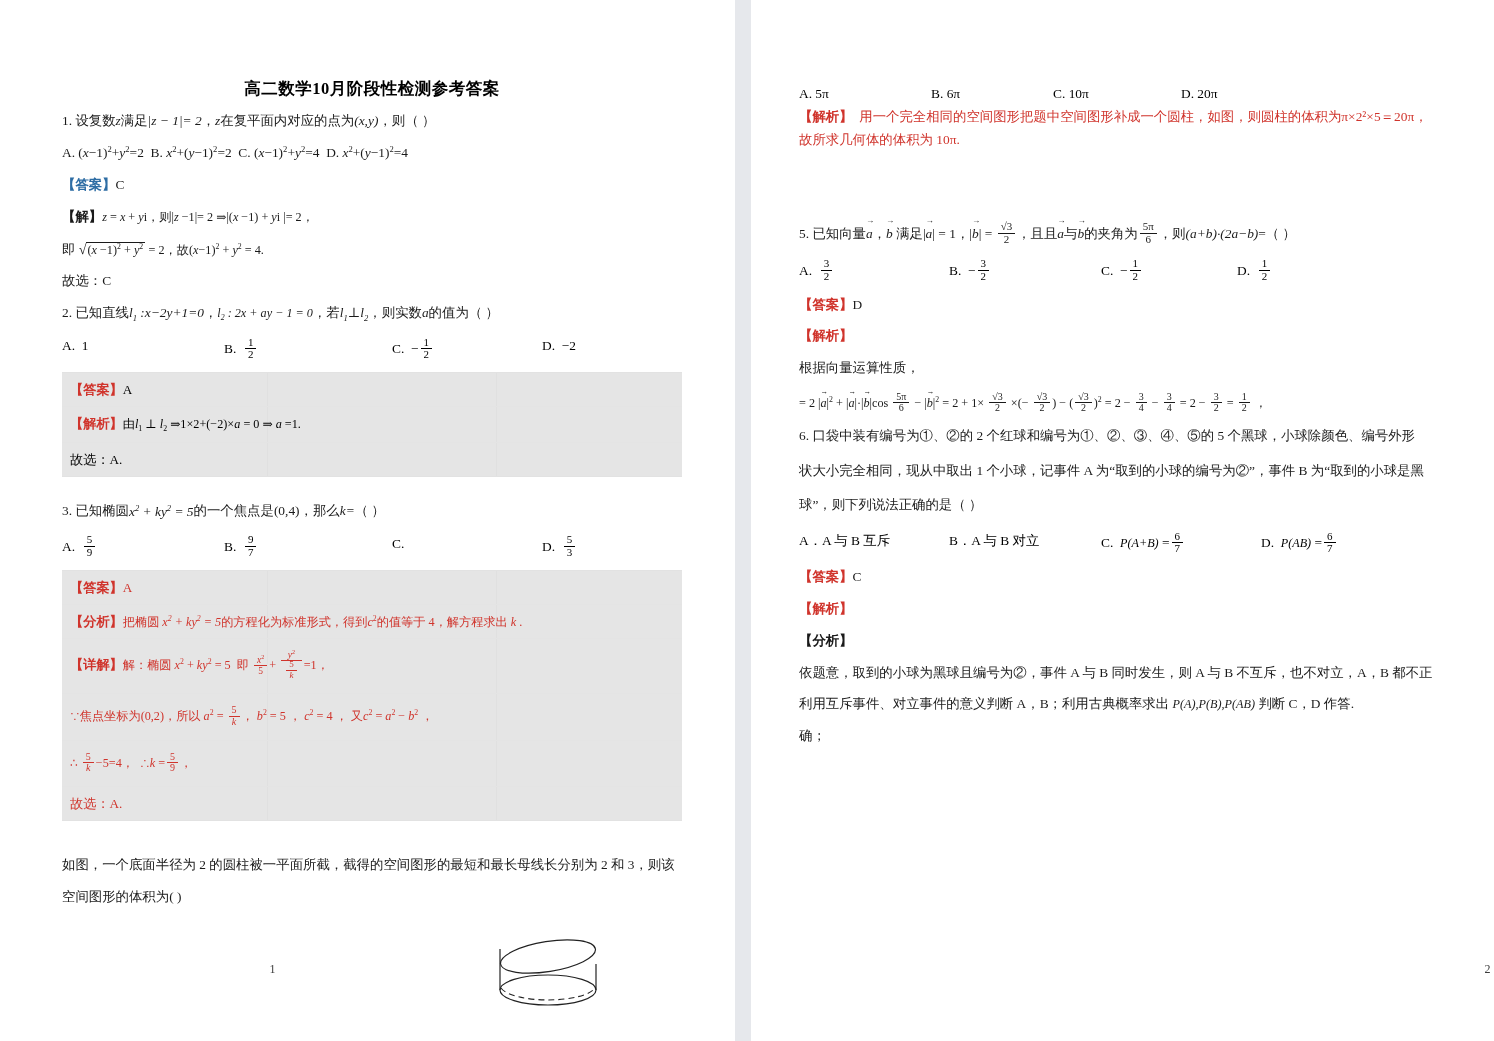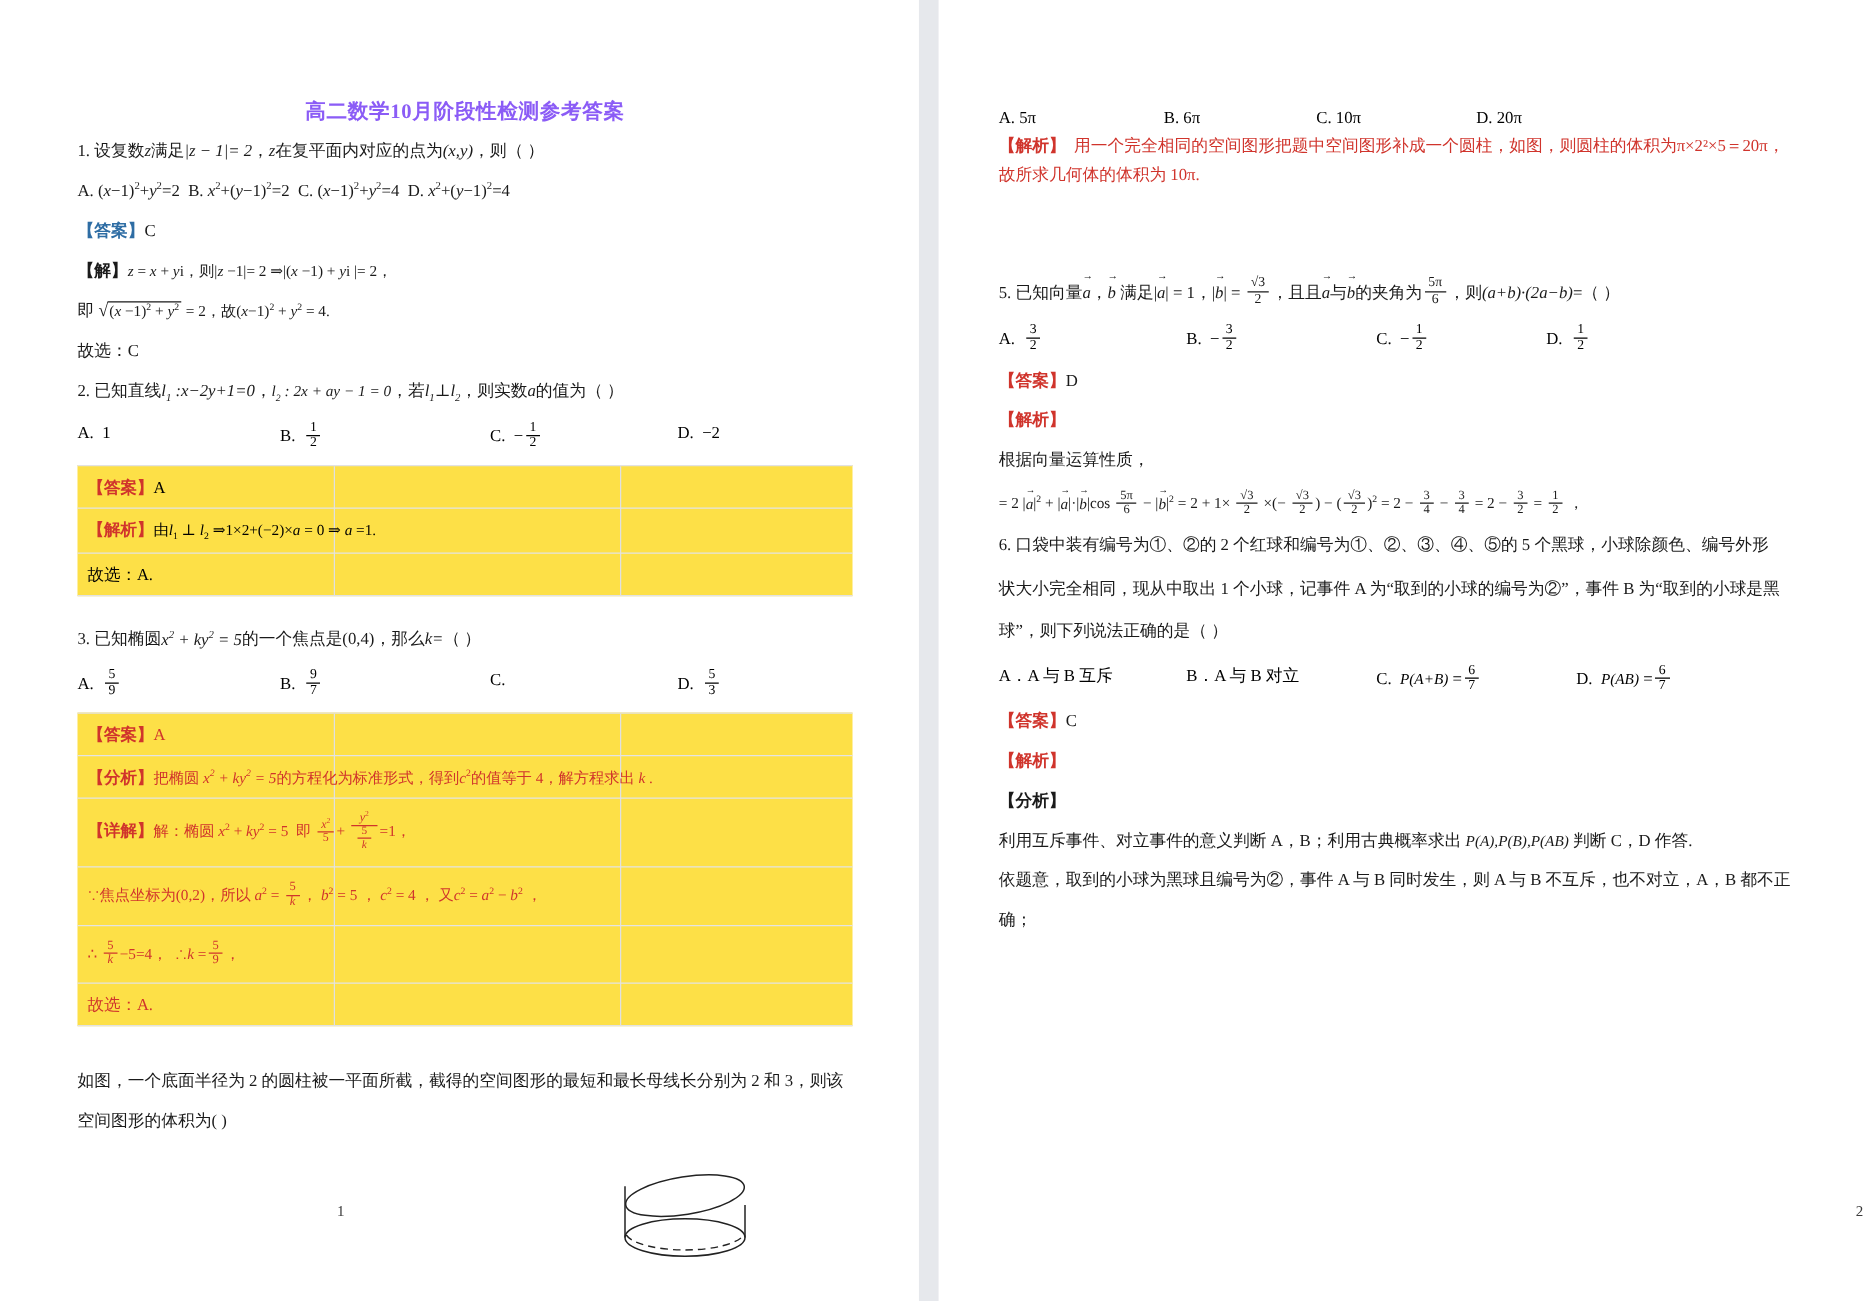--- a/index.html
+++ b/index.html
@@ -40,21 +40,21 @@
     position: absolute;
     left: 48px; top: 0; width: 660px;
   }
 
   .doc-title {
     text-align: center;
     font-size: 16.5px;
     font-weight: bold;
     margin-top: 78px;
     letter-spacing: .5px;
-    color: #8b5cf6;
+    color: #000000;
   }
 
   .line {
     font-size: 13.4px;
     color: #1a1a1a;
     line-height: 1.55;
     margin: 11px 0 0 0;
     white-space: nowrap;
   }
   .line.wrap { white-space: normal; }
@@ -85,21 +85,21 @@
   .vec { position: relative; display: inline-block; }
   .vec::after {
     content: "\2192"; position: absolute;
     left: 0; right: 0; top: -0.82em;
     font-size: .62em; text-align: center; line-height: 1;
   }
 
   
   .tbl {
     margin-top: 10px;
-    background: #fde047;
+    background: #e5e5e5;
     border-top: 1px solid #e2e2e2;
     border-bottom: 1px solid #e2e2e2;
     position: relative;
   }
   .tbl .colrule {
     position: absolute; top: 0; bottom: 0;
     width: 1px; background: #e0e0e0;
   }
   .tbl .c1 { left: 33%; }
   .tbl .c2 { left: 70%; }
@@ -402,24 +402,24 @@
 
       <div class="line">
         <span class="redb">【答案】</span><span>C</span>
       </div>
       <div class="line">
         <span class="redb">【解析】</span>
       </div>
       <div class="line">
         <span class="tagb">【分析】</span>
       </div>
+      <div class="line wrap">依题意，取到的小球为黑球且编号为②，事件 A 与 B 同时发生，则 A 与 B 不互斥，也不对立，A，B 都不正</div>
       <div class="line wrap">
         利用互斥事件、对立事件的意义判断 A，B；利用古典概率求出
         <span class="small it">P(A),P(B),P(AB)</span>
         判断 C，D 作答.
       </div>
-      <div class="line wrap">依题意，取到的小球为黑球且编号为②，事件 A 与 B 同时发生，则 A 与 B 不互斥，也不对立，A，B 都不正</div>
       <div class="line wrap">确；</div>
     </div>
 
     <div class="pagenum pagenum-right">2</div>
   </div>
 </div>
 
 </body></html>

